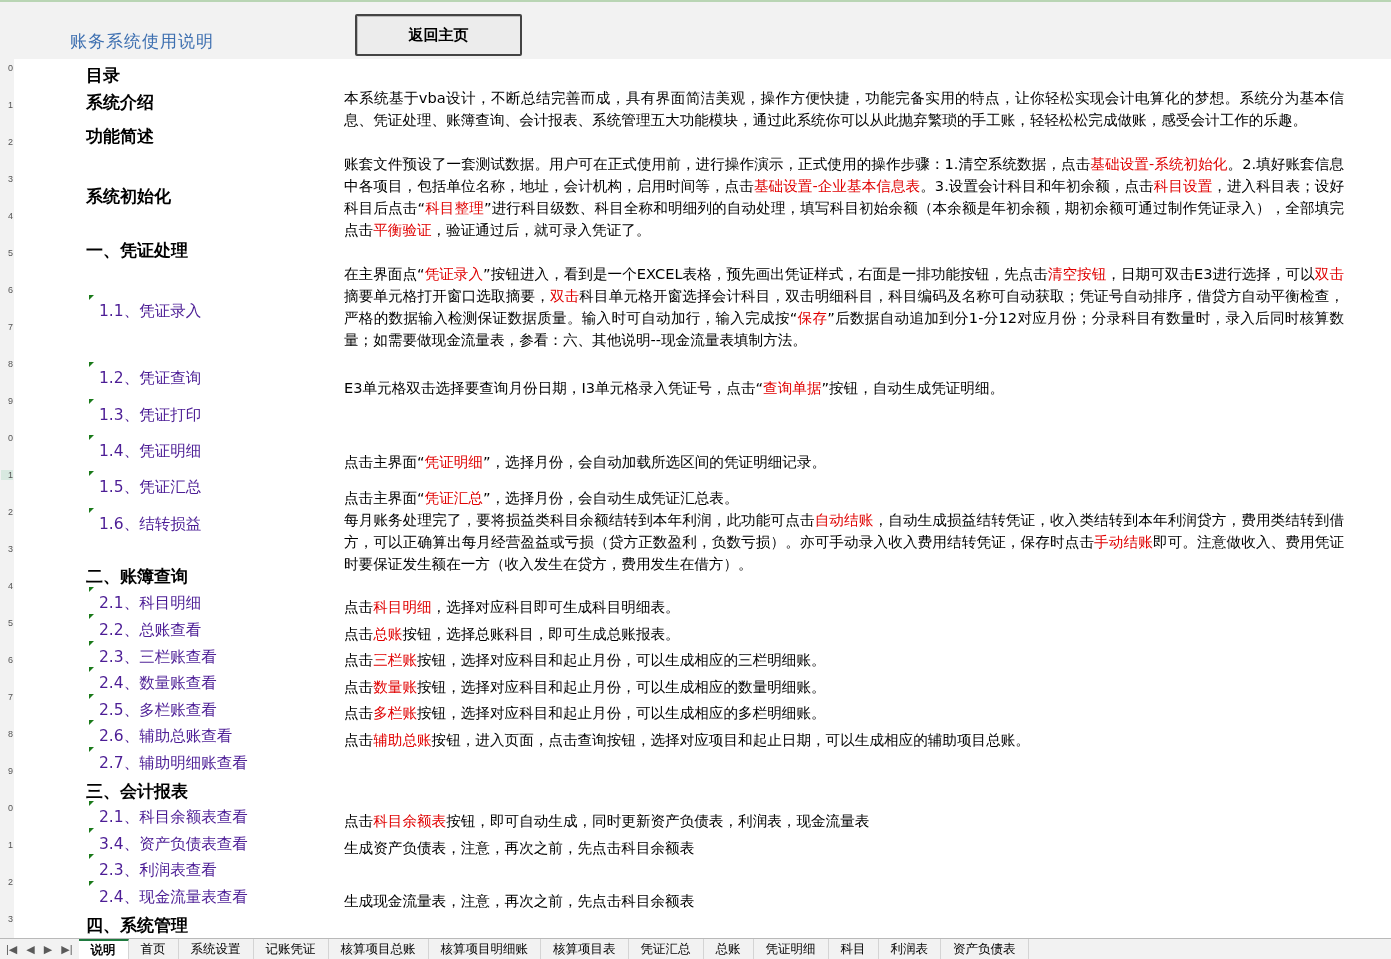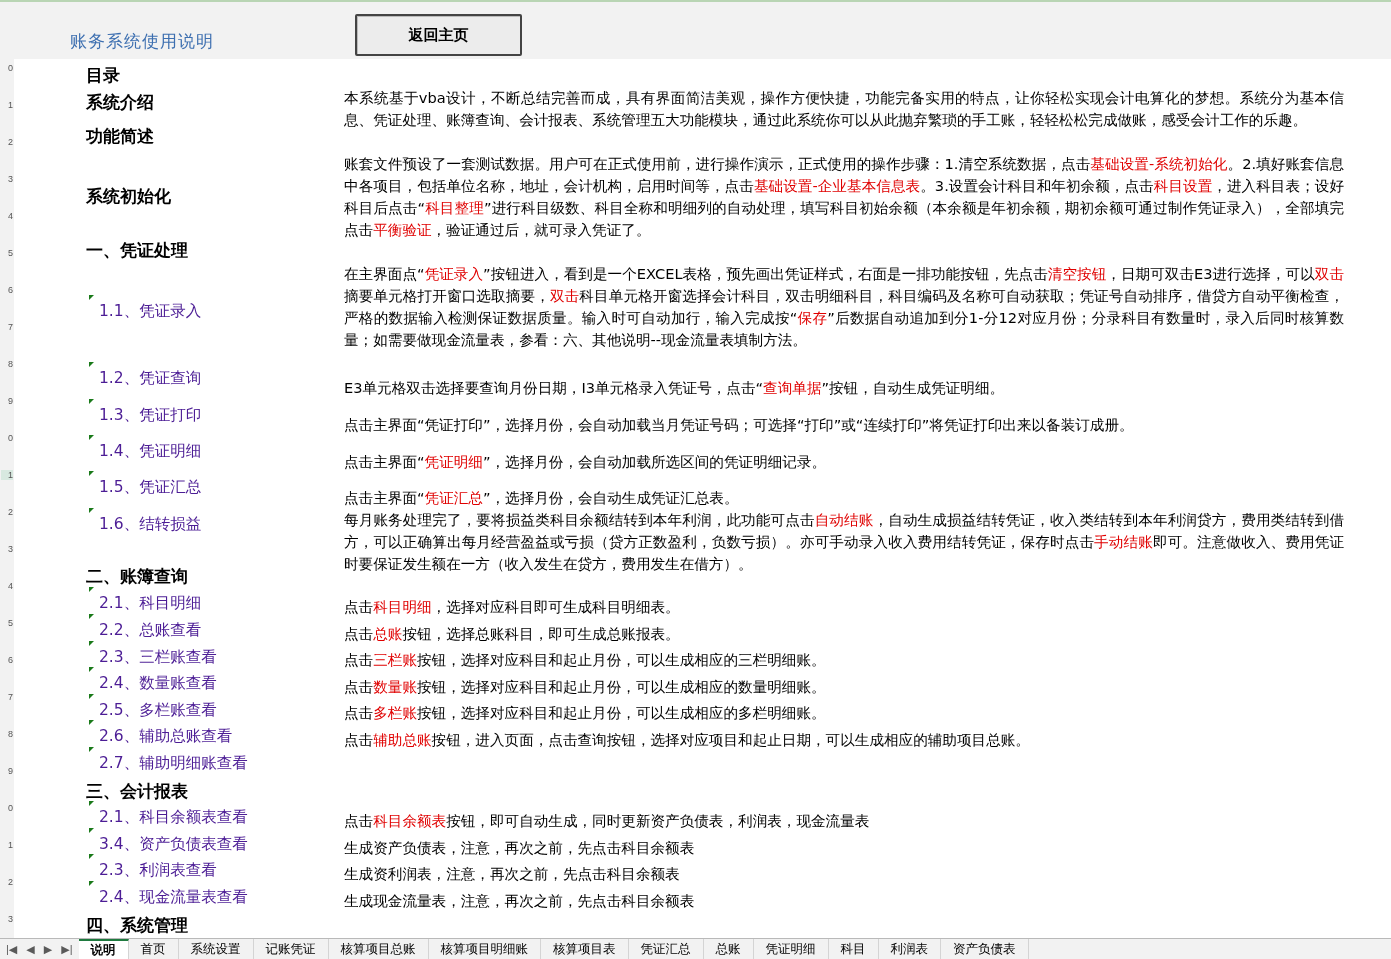--- a/index.html
+++ b/index.html
@@ -151,33 +151,31 @@
       <div class="toc-item toc-s" style="left: 85px; top: 801px;">2.3、利润表查看</div>
       <div class="toc-mark" style="left: 75px; top: 822px;"></div>
       <div class="toc-item toc-s" style="left: 85px; top: 828px;">2.4、现金流量表查看</div>
       <div class="toc-item toc-h" style="left: 72px; top: 855px;">四、系统管理</div>
     </div>
   <div id="content">
       <div class="para" style="top: 28px;">本系统基于vba设计，不断总结完善而成，具有界面简洁美观，操作方便快捷，功能完备实用的特点，让你轻松实现会计电算化的梦想。系统分为基本信息、凭证处理、账簿查询、会计报表、系统管理五大功能模块，通过此系统你可以从此抛弃繁琐的手工账，轻轻松松完成做账，感受会计工作的乐趣。</div>
       <div class="para" style="top: 94px;">账套文件预设了一套测试数据。用户可在正式使用前，进行操作演示，正式使用的操作步骤：1.清空系统数据，点击<span class="red">基础设置-系统初始化</span>。2.填好账套信息中各项目，包括单位名称，地址，会计机构，启用时间等，点击<span class="red">基础设置-企业基本信息表</span>。3.设置会计科目和年初余额，点击<span class="red">科目设置</span>，进入科目表；设好科目后点击“<span class="red">科目整理</span>”进行科目级数、科目全称和明细列的自动处理，填写科目初始余额（本余额是年初余额，期初余额可通过制作凭证录入），全部填完点击<span class="red">平衡验证</span>，验证通过后，就可录入凭证了。</div>
       <div class="para" style="top: 204px;">在主界面点“<span class="red">凭证录入</span>”按钮进入，看到是一个EXCEL表格，预先画出凭证样式，右面是一排功能按钮，先点击<span class="red">清空按钮</span>，日期可双击E3进行选择，可以<span class="red">双击</span>摘要单元格打开窗口选取摘要，<span class="red">双击</span>科目单元格开窗选择会计科目，双击明细科目，科目编码及名称可自动获取；凭证号自动排序，借贷方自动平衡检查，严格的数据输入检测保证数据质量。输入时可自动加行，输入完成按“<span class="red">保存</span>”后数据自动追加到分1-分12对应月份；分录科目有数量时，录入后同时核算数量；如需要做现金流量表，参看：六、其他说明--现金流量表填制方法。</div>
       <div class="para" style="top: 318px;">E3单元格双击选择要查询月份日期，I3单元格录入凭证号，点击“<span class="red">查询单据</span>”按钮，自动生成凭证明细。</div>
-      <div class="para" style="top: 355px;">点击主界面“凭证打印”，选择月份，会自动加载当月凭证号码；可选择“打印”或“连续打印”将凭证打印出来以备装订成册。</div>
       <div class="para" style="top: 392px;">点击主界面“<span class="red">凭证明细</span>”，选择月份，会自动加载所选区间的凭证明细记录。</div>
       <div class="para" style="top: 428px;">点击主界面“<span class="red">凭证汇总</span>”，选择月份，会自动生成凭证汇总表。</div>
       <div class="para" style="top: 450px;">每月账务处理完了，要将损益类科目余额结转到本年利润，此功能可点击<span class="red">自动结账</span>，自动生成损益结转凭证，收入类结转到本年利润贷方，费用类结转到借方，可以正确算出每月经营盈益或亏损（贷方正数盈利，负数亏损）。亦可手动录入收入费用结转凭证，保存时点击<span class="red">手动结账</span>即可。注意做收入、费用凭证时要保证发生额在一方（收入发生在贷方，费用发生在借方）。</div>
       <div class="para" style="top: 537px;">点击<span class="red">科目明细</span>，选择对应科目即可生成科目明细表。</div>
       <div class="para" style="top: 564px;">点击<span class="red">总账</span>按钮，选择总账科目，即可生成总账报表。</div>
       <div class="para" style="top: 590px;">点击<span class="red">三栏账</span>按钮，选择对应科目和起止月份，可以生成相应的三栏明细账。</div>
       <div class="para" style="top: 617px;">点击<span class="red">数量账</span>按钮，选择对应科目和起止月份，可以生成相应的数量明细账。</div>
       <div class="para" style="top: 643px;">点击<span class="red">多栏账</span>按钮，选择对应科目和起止月份，可以生成相应的多栏明细账。</div>
       <div class="para" style="top: 670px;">点击<span class="red">辅助总账</span>按钮，进入页面，点击查询按钮，选择对应项目和起止日期，可以生成相应的辅助项目总账。</div>
       <div class="para" style="top: 751px;">点击<span class="red">科目余额表</span>按钮，即可自动生成，同时更新资产负债表，利润表，现金流量表</div>
       <div class="para" style="top: 778px;">生成资产负债表，注意，再次之前，先点击科目余额表</div>
-      <div class="para" style="top: 804px;">生成资利润表，注意，再次之前，先点击科目余额表</div>
       <div class="para" style="top: 831px;">生成现金流量表，注意，再次之前，先点击科目余额表</div>
     </div>
 </div>
 
 <div id="tabbar">
   <div id="tabnav">
       <span>|◀</span>
       <span>◀</span>
       <span>▶</span>
       <span>▶|</span>

